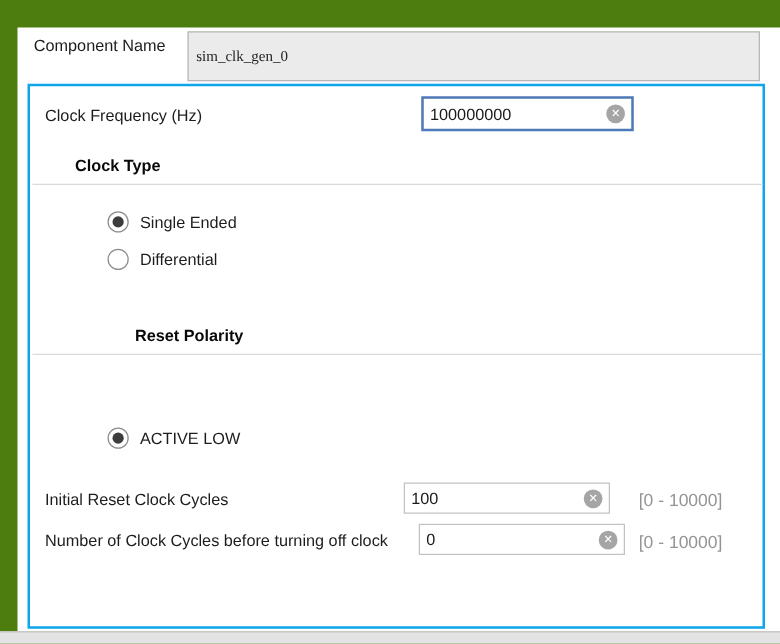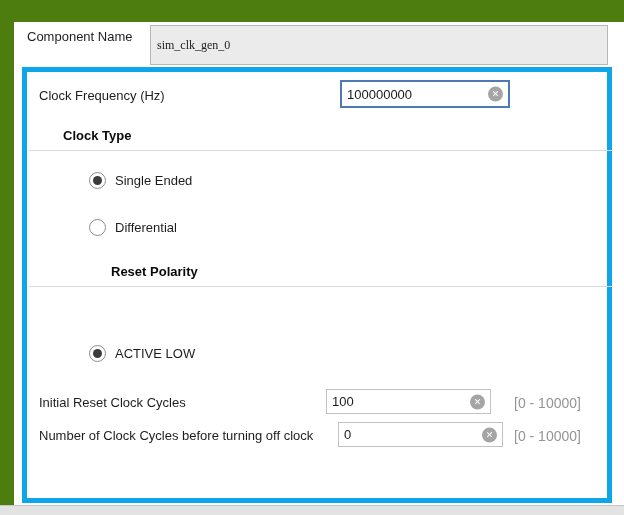--- a/index.html
+++ b/index.html
@@ -8,21 +8,21 @@
   .content-bg{position:absolute;left:14px;top:22px;width:610px;height:483px;background:#ffffff;}
   .bottom-strip{position:absolute;left:0;top:505px;width:624px;height:10px;
                 background:#e3e3e3;border-top:1px solid #c6c6c6;box-sizing:border-box;}
 
   .comp-label{position:absolute;left:27px;top:29px;font-size:13px;color:#1d1d1d;white-space:nowrap;}
   .comp-input{position:absolute;left:150px;top:25px;width:458px;height:40px;background:#ebebeb;
               border:1px solid #b6b6b6;font-family:Liberation Serif, serif;font-size:12px;
               color:#222;padding:0 6px;box-sizing:border-box;outline:none;}
 
   .panel{position:absolute;left:22px;top:67px;width:590px;height:436px;background:#ffffff;
-         border:5px solid #0ea5e9;box-sizing:border-box;}
+         border:2px solid #0ea5e9;box-sizing:border-box;}
 
   .p-label{position:absolute;font-size:13px;color:#1d1d1d;white-space:nowrap;}
   .section-hdr{position:absolute;font-size:13px;font-weight:bold;color:#090909;white-space:nowrap;margin-left:24px;}
   .rule{position:absolute;height:1px;background:#dadada;}
 
   .input-wrap{position:absolute;background:#fff;box-sizing:border-box;}
   .input-wrap input{position:absolute;left:0;top:0;width:100%;height:100%;border:none;outline:none;
                     background:transparent;font-family:"Liberation Sans",sans-serif;font-size:13px;
                     color:#1a1a1a;padding:0 22px 0 5px;box-sizing:border-box;}
   .iw-focus{left:313px;top:8px;width:170px;height:28px;border:2px solid #4e79b8;}
@@ -59,21 +59,21 @@
       <span class="clear-btn">✕</span>
     </div>
 
     <span class="section-hdr" style="left:12px;top:56px;">Clock Type</span>
     <div class="rule" style="left:2px;top:78px;width:584px;"></div>
 
     <div class="radio-row selected" style="top:99px;">
       <span class="radio-circle"></span>
       <span class="radio-label">Single Ended</span>
     </div>
-    <div class="radio-row" style="top:146px;">
+    <div class="radio-row" style="top:129px;">
       <span class="radio-circle"></span>
       <span class="radio-label">Differential</span>
     </div>
 
     <span class="section-hdr" style="left:12px;top:192px;padding-left:48px;">Reset Polarity</span>
     <div class="rule" style="left:2px;top:214px;width:584px;"></div>
 
     <div class="radio-row selected" style="top:272px;">
       <span class="radio-circle"></span>
       <span class="radio-label">ACTIVE LOW</span>

